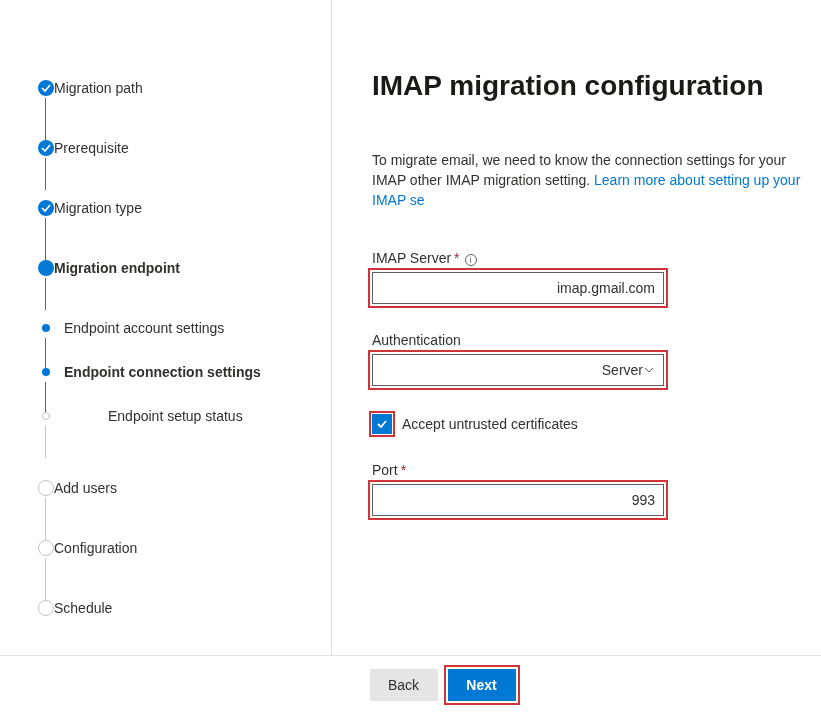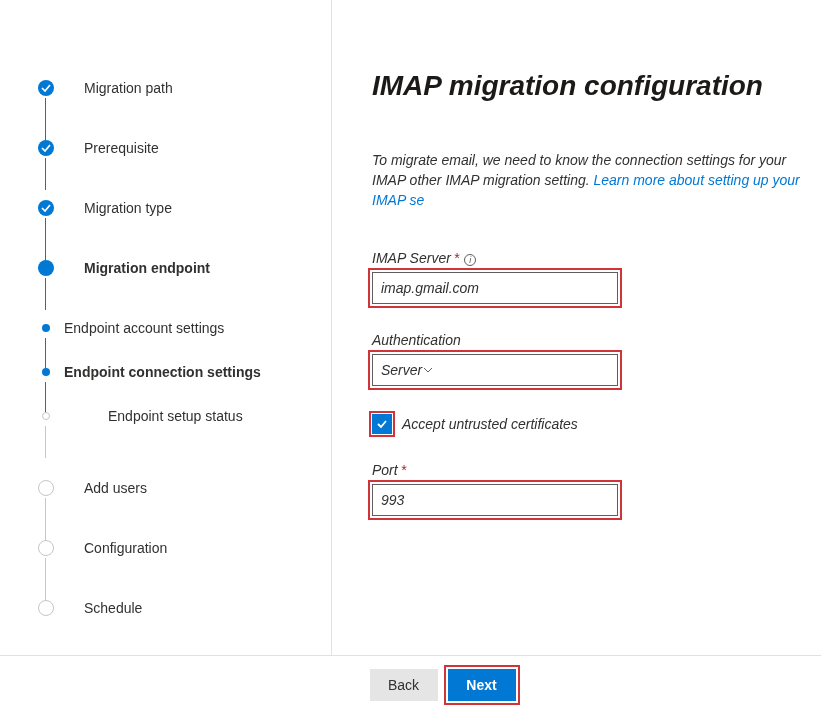--- a/index.html
+++ b/index.html
@@ -71,31 +71,30 @@
       border: 1px solid #c8c6c4;
       background: #fff;
       margin-left: 4px; margin-right: 4px;
     }
     .bullet.pending {
       width: 16px; height: 16px;
       border: 1.5px solid #c8c6c4;
       background: #fff;
     }
     .step-label {
-      margin-left: 30px;
+      margin-left: 0;
       font-size: 14px;
       color: #323130;
     }
     .step.bold .step-label { font-weight: 600; }
     .step.sub .step-label { margin-left: 10px; }
 
     .main {
       flex: 1;
       padding: 70px 0 0 40px;
-      font-style: italic;
     }
     h1 {
       font-size: 28px;
       font-weight: 600;
       color: #1b1a19;
       margin-bottom: 48px;
     }
     .description {
       font-size: 14px;
       color: #323130;
@@ -122,30 +121,30 @@
       border-radius: 50%;
       display: inline-flex;
       align-items: center;
       justify-content: center;
       font-size: 9px;
       color: #605e5c;
       margin-left: 2px;
       margin-top: -8px;
     }
     .control {
-      width: 246px;
+      width: 292px;
       height: 32px;
       border: 1px solid #605e5c;
       padding: 0 8px;
       font-size: 14px;
       color: #323130;
       background: #fff;
       display: flex;
       align-items: center;
-      justify-content: flex-start;
+      justify-content: flex-end;
       outline: 2px solid #d13438;
       outline-offset: 2px;
     }
     .control.select { cursor: pointer; }
     .chev {
       width: 12px; height: 12px;
       flex-shrink: 0;
     }
     .checkbox-row {
       display: flex;

